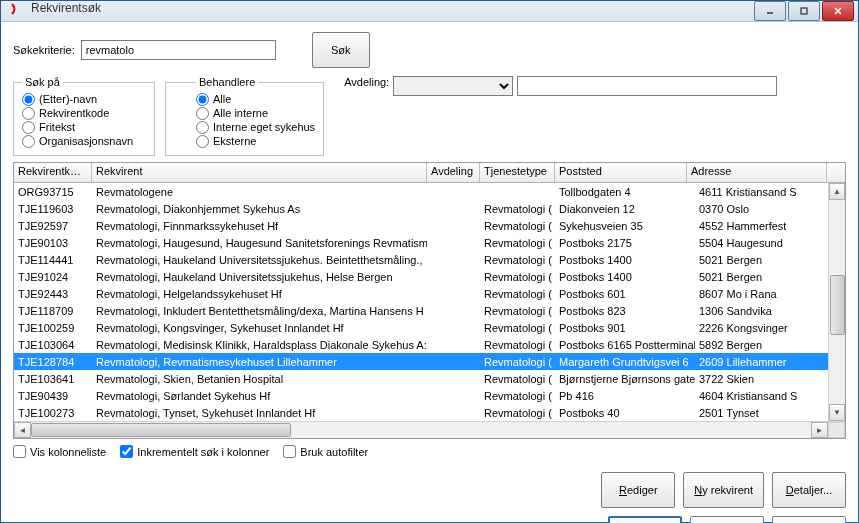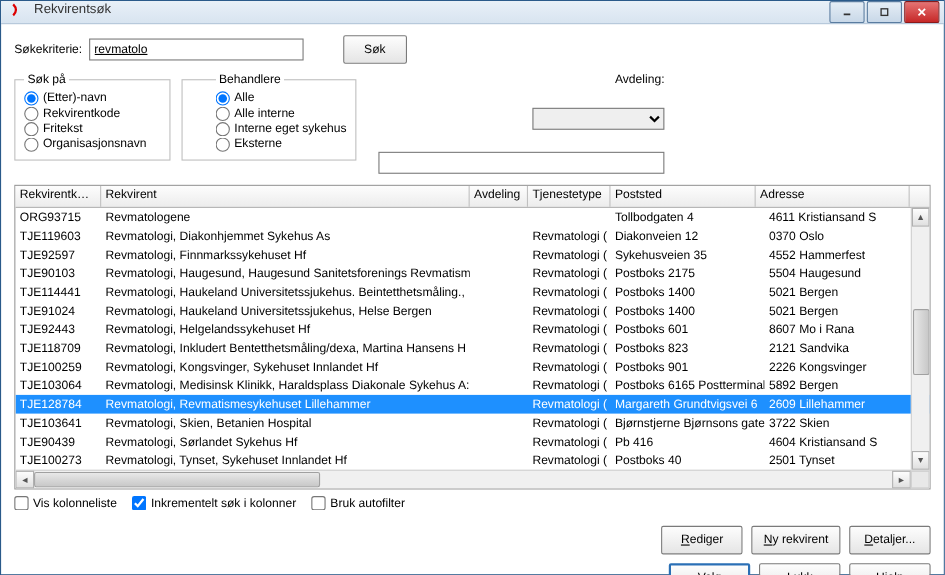--- a/index.html
+++ b/index.html
@@ -64,25 +64,24 @@
     gap: 6px;
     margin-bottom: 8px;
   }
   .searchrow label { white-space: nowrap; text-align: right; }
   .text-input {
     border: 1px solid #7a7a7a;
     height: 20px;
     padding: 1px 4px;
     font-family: inherit;
     font-size: 11px;
-    text-decoration: underline;
   }
   .search-input { width: 195px; }
   .btn {
-    height: 26px;
+    height: 36px;
     min-width: 68px;
     padding: 0 10px;
     border: 1px solid #7a7a7a;
     background: linear-gradient(to bottom, #fdfdfd, #e5e5e5);
     border-radius: 2px;
     font-family: inherit;
     font-size: 11px;
     cursor: pointer;
   }
   .search-btn { min-width: 58px; margin-left: 30px;}
@@ -101,25 +100,24 @@
   .radio-col label {
     display: flex;
     align-items: flex-start;
     gap: 4px;
     margin: 1px 0;
     white-space: nowrap;
   }
   .radio-col input { margin: 0; }
   .avd-group {
     display: flex;
-    align-items: flex-end;
-    gap: 20px;
+    align-items: flex-start;
+    gap: 4px;
     margin-left: 10px;
     padding-bottom: 4px;
-    flex-direction: column;
   }
   .avd-select {
     border: 1px solid #7a7a7a;
     height: 20px;
     width: 120px;
     font-family: inherit;
     font-size: 11px;
   }
   .avd-text {
     border: 1px solid #7a7a7a;
@@ -395,21 +393,21 @@
             <div class="cell c3">Revmatologi (</div>
             <div class="cell c4">Postboks 601</div>
             <div class="cell c5">8607 Mo i Rana</div>
           </div>
           <div class="row">
             <div class="cell c0">TJE118709</div>
             <div class="cell c1">Revmatologi, Inkludert Bentetthetsmåling/dexa, Martina Hansens H</div>
             <div class="cell c2"></div>
             <div class="cell c3">Revmatologi (</div>
             <div class="cell c4">Postboks 823</div>
-            <div class="cell c5">2121 Sandvika</div>
+            <div class="cell c5">1306 Sandvika</div>
           </div>
           <div class="row">
             <div class="cell c0">TJE100259</div>
             <div class="cell c1">Revmatologi, Kongsvinger, Sykehuset Innlandet Hf</div>
             <div class="cell c2"></div>
             <div class="cell c3">Revmatologi (</div>
             <div class="cell c4">Postboks 901</div>
             <div class="cell c5">2226 Kongsvinger</div>
           </div>
           <div class="row">

